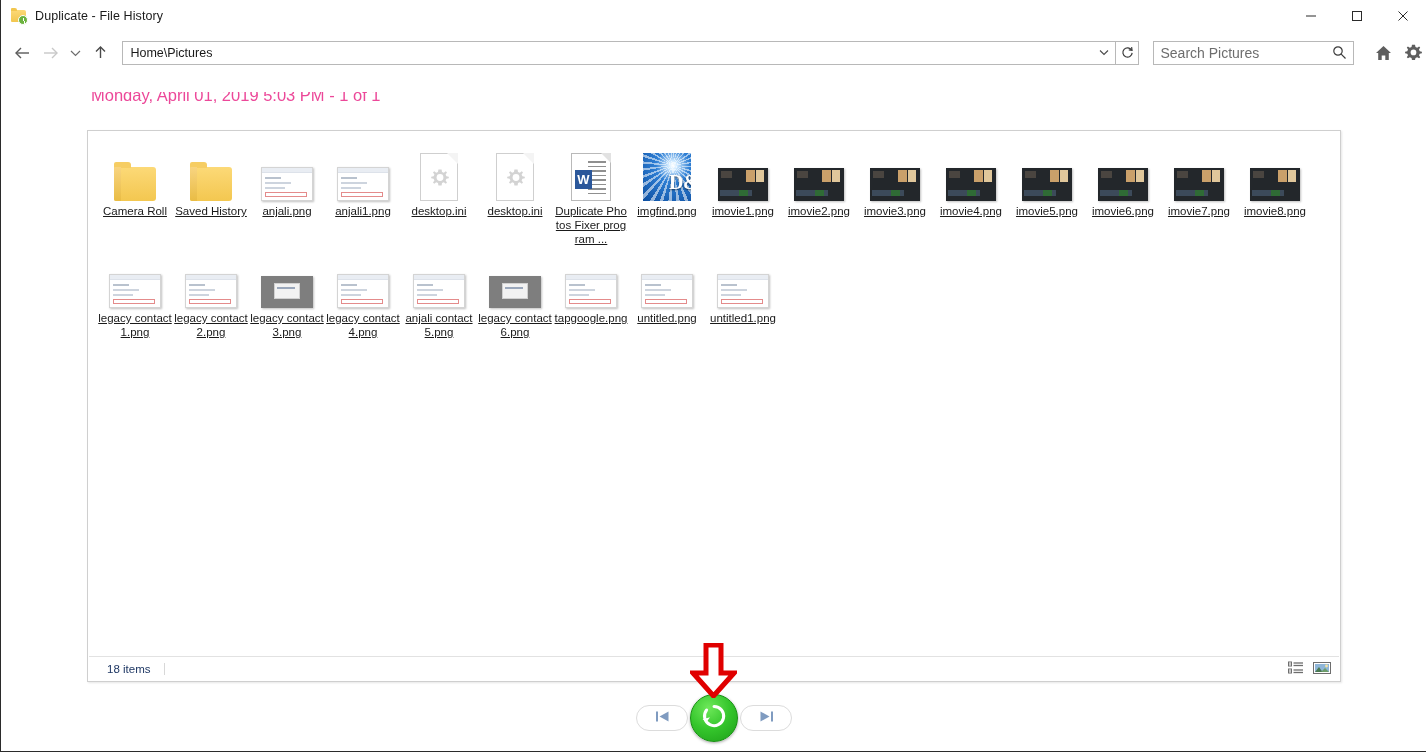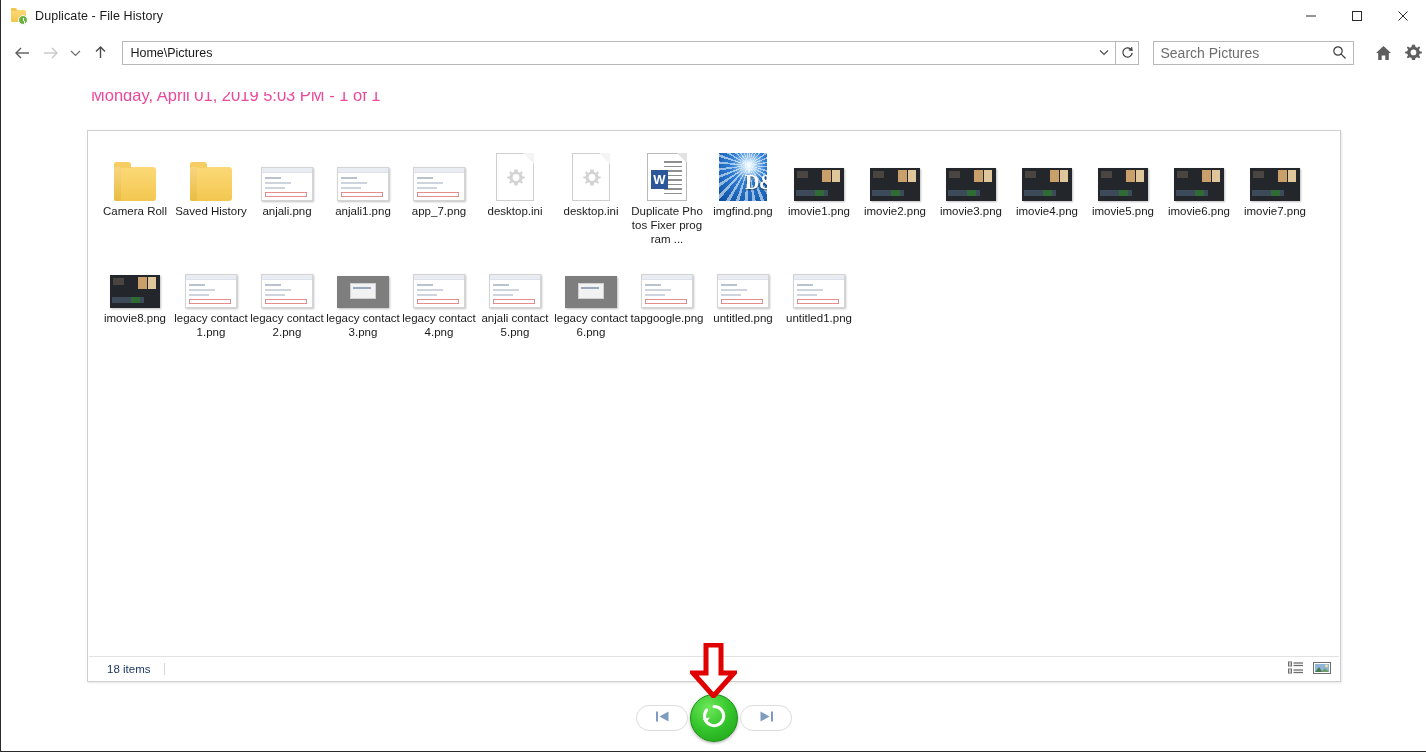--- a/index.html
+++ b/index.html
@@ -177,20 +177,21 @@
   .tile .thumbwrap {
     height: 56px;
     display: flex; align-items: flex-end; justify-content: center;
   }
   .tile .label {
     font-size: 11.5px; color: #1a1a1a;
     text-align: center; line-height: 14px;
     margin-top: 3px;
     width: 74px;
     word-break: break-all;
+    text-decoration: underline;
   }
 
   
   .folder-big {
     width: 42px; height: 34px;
     background: linear-gradient(180deg,#fcd977 0%,#f3c750 100%);
     border-radius: 1px 3px 3px 2px;
     position: relative;
   }
   .folder-big:before {
@@ -469,32 +470,20 @@
               <div style="position:absolute;left:3px;top:9px;width:16px;height:2px;background:#b9c2ce"></div>
               <div style="position:absolute;left:3px;top:14px;width:26px;height:2px;background:#cdd4de"></div>
               <div style="position:absolute;left:3px;top:19px;width:20px;height:2px;background:#cdd4de"></div>
               <div style="position:absolute;left:3px;top:24px;width:42px;height:5px;border:1px solid #e48b8b"></div>
             </div>
           </div>
           <div class="label">anjali1.png</div>
         </div>
         <div class="tile">
           <div class="thumbwrap">
-            <div class="shot shot-light" style="width: 52px; height: 34px;">
-              <div style="position:absolute;left:0;top:0;right:0;height:5px;background:#e9edf3;border-bottom:1px solid #dde2ea"></div>
-              <div style="position:absolute;left:3px;top:9px;width:16px;height:2px;background:#b9c2ce"></div>
-              <div style="position:absolute;left:3px;top:14px;width:26px;height:2px;background:#cdd4de"></div>
-              <div style="position:absolute;left:3px;top:19px;width:20px;height:2px;background:#cdd4de"></div>
-              <div style="position:absolute;left:3px;top:24px;width:42px;height:5px;border:1px solid #e48b8b"></div>
-            </div>
-          </div>
-          <div class="label">app_7.png</div>
-        </div>
-        <div class="tile">
-          <div class="thumbwrap">
             <div class="doc-ini">
               <svg class="gear" viewBox="0 0 22 22">
                 <path d="M11 1.5 L12.6 1.5 L13 3.9 L14.8 4.7 L16.8 3.3 L18 4.5 L16.6 6.5 L17.4 8.3 L19.8 8.7 L19.8 10.3 L17.4 10.7 L16.6 12.5 L18 14.5 L16.8 15.7 L14.8 14.3 L13 15.1 L12.6 17.5 L11 17.5 L9.4 17.5 L9 15.1 L7.2 14.3 L5.2 15.7 L4 14.5 L5.4 12.5 L4.6 10.7 L2.2 10.3 L2.2 8.7 L4.6 8.3 L5.4 6.5 L4 4.5 L5.2 3.3 L7.2 4.7 L9 3.9 L9.4 1.5 Z" fill="#d3d3d3"></path>
                 <circle cx="11" cy="9.5" r="3.4" fill="#ffffff"></circle>
               </svg>
             </div>
           </div>
           <div class="label">desktop.ini</div>
         </div>
         <div class="tile">

